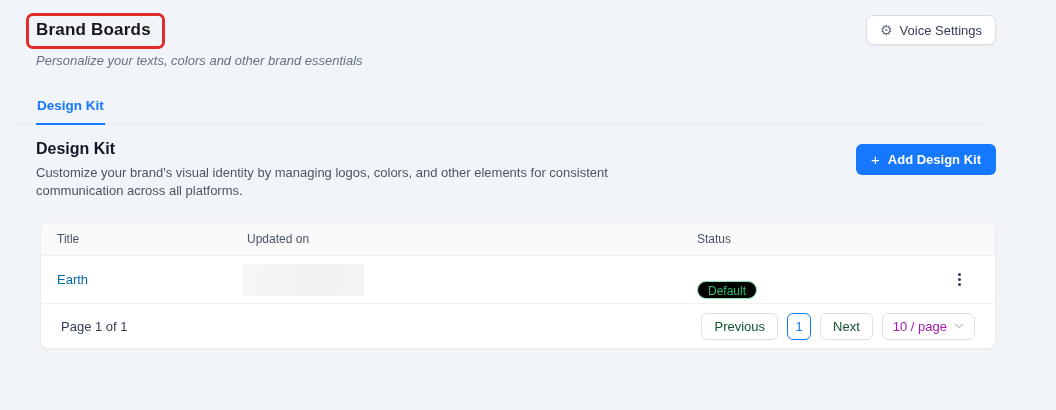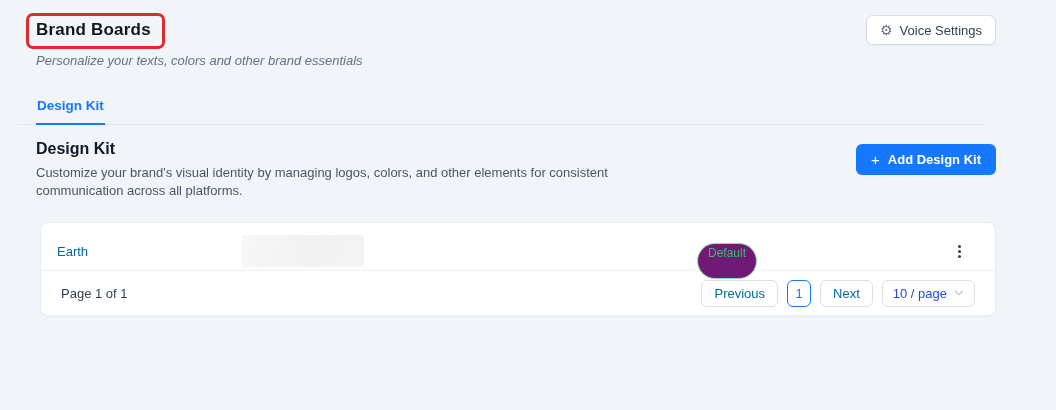--- a/index.html
+++ b/index.html
@@ -133,23 +133,23 @@
     height: 32px;
     background: linear-gradient(100deg, #f7f7f8 0%, #f1f1f2 60%, #f5f4f4 100%);
     border-radius: 2px;
     margin-left: -5px;
   }
   .badge {
     display: inline-block;
     font-size: 12px;
     color: #2fbe6e;
     border: 1px solid #8ce3ae;
-    background: #701a75;
+    background: #000000;
     border-radius: 999px;
-    padding: 2px 10px 18px;
+    padding: 2px 10px 0;
     margin-top: 20px;
   }
   .cell-actions { display: flex; justify-content: flex-end; padding-right: 28px; }
   .kebab {
     display: flex;
     flex-direction: column;
     gap: 2px;
     padding: 4px 6px;
     cursor: pointer;
   }
@@ -171,38 +171,38 @@
   .pg-btn {
     height: 27px;
     padding: 0 12px;
     background: #ffffff;
     border: 1px solid #dcdfe4;
     border-radius: 6px;
     font-family: inherit;
     font-size: 13px;
     cursor: pointer;
   }
-  .pg-btn.disabled { color: #0369a1; }
+  .pg-btn.disabled { color: #14532d; }
   .pg-btn.current {
     min-width: 24px;
     padding: 0 7px;
     border-color: #1677ff;
     color: #1677ff;
   }
   .pg-size {
     height: 27px;
     display: flex;
     align-items: center;
     gap: 7px;
     padding: 0 10px;
     border: 1px solid #dcdfe4;
     border-radius: 6px;
     background: #ffffff;
     font-size: 13px;
-    color: #1d4ed8;
+    color: #a21caf;
     cursor: pointer;
   }
 </style>
 </head>
 <body>
 
 <div class="topbar">
   <div>
     <div class="annotation-box">
       <h1 class="page-title">Brand Boards</h1>
@@ -224,20 +224,26 @@
     <h2 class="section-heading">Design Kit</h2>
     <p class="desc">Customize your brand's visual identity by managing logos, colors, and other elements for consistent communication across all platforms.</p>
   </div>
   <button class="primary-btn">
     <span class="plus">+</span>
     <span>Add Design Kit</span>
   </button>
 </div>
 
 <div class="card">
+  <div class="thead">
+    <div>Title</div>
+    <div>Updated on</div>
+    <div>Status</div>
+    <div></div>
+  </div>
 
   <div class="trow">
     <div class="cell-title">Earth</div>
     <div>
       <div class="redacted"></div>
     </div>
     <div>
       <span class="badge">Default</span>
     </div>
     <div class="cell-actions">

